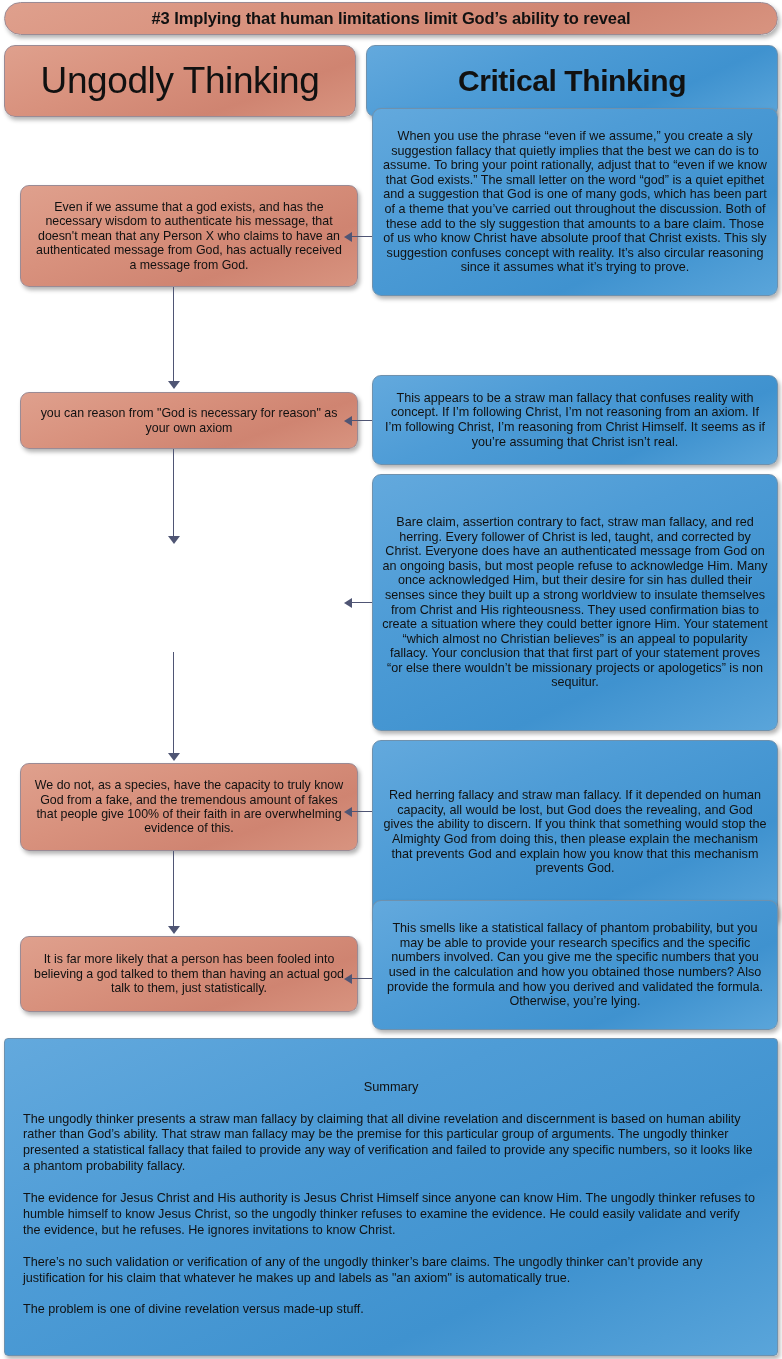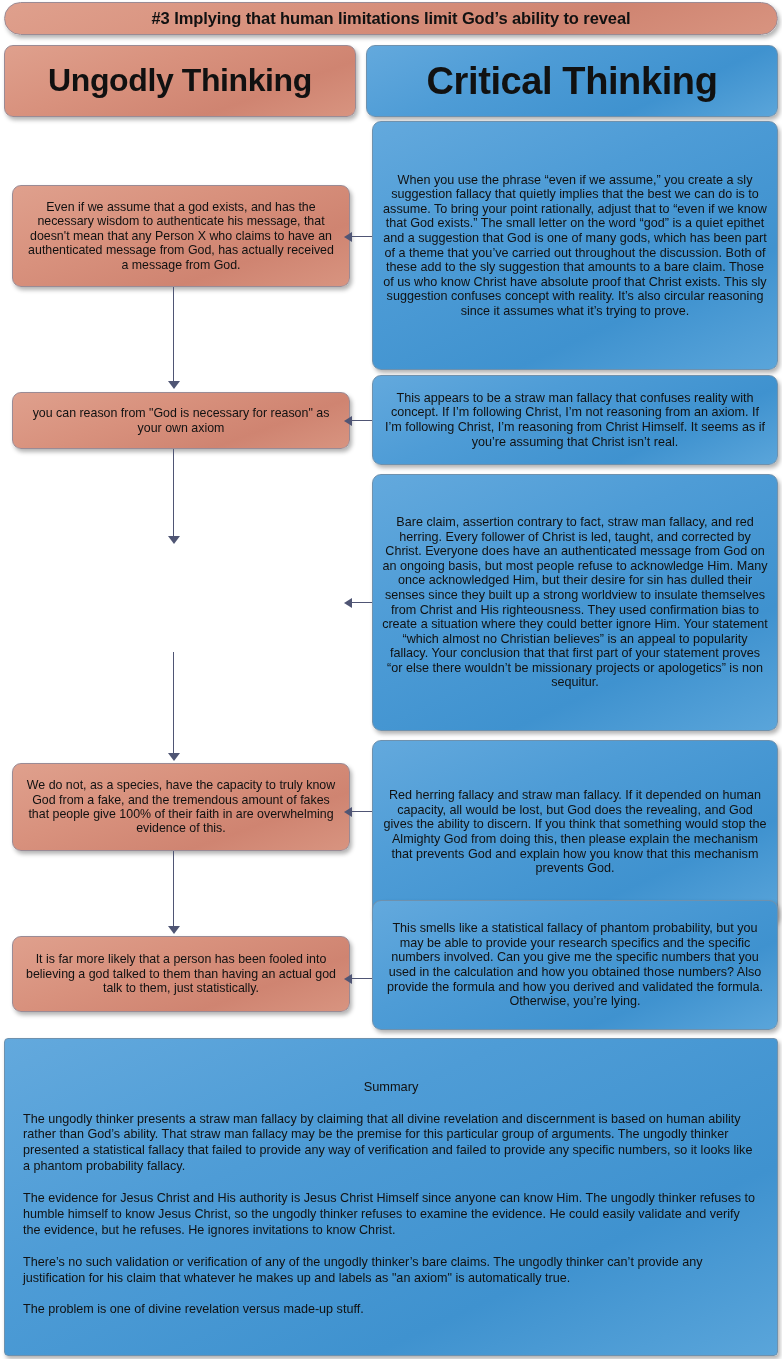--- a/index.html
+++ b/index.html
@@ -54,58 +54,59 @@
     letter-spacing: -0.1px;
     padding: 0 14px;
   }
 
   
   #col-head-ungodly {
     left: 4px;
     top: 45px;
     width: 352px;
     height: 72px;
-    font-size: 32px;
-    font-weight: bold;
+    font-size: 37px;
+    font-weight: normal;
     letter-spacing: -0.4px;
+    border-radius: 11px;
   }
 
   #col-head-critical {
     left: 366px;
     top: 45px;
     width: 412px;
     height: 72px;
-    font-size: 38px;
+    font-size: 30px;
     font-weight: bold;
     letter-spacing: -0.4px;
   }
 
   
   .left-box {
-    left: 12px;
+    left: 20px;
     width: 338px;
     font-size: 12.4px;
     padding: 6px 10px;
   }
 
   #left-box-1 { top: 185px;  height: 102px; }
   #left-box-2 { top: 392px;  height: 57px;  }
   #left-box-3 { top: 547px;  height: 105px; }
   #left-box-4 { top: 763px;  height: 88px;  }
   #left-box-5 { top: 936px;  height: 76px;  }
 
   
   .right-box {
     left: 372px;
     width: 406px;
     font-size: 12.6px;
     padding: 7px 9px;
   }
 
-  #right-box-1 { top: 121px; height: 249px; }
+  #right-box-1 { top: 108px; height: 188px; }
   #right-box-2 { top: 375px; height: 90px;  }
   #right-box-3 { top: 474px; height: 257px; }
   #right-box-4 { top: 740px; height: 184px; }
   #right-box-5 { top: 900px; height: 130px; }
 
   
   #summary-box {
     left: 4px;
     top: 1038px;
     width: 774px;

